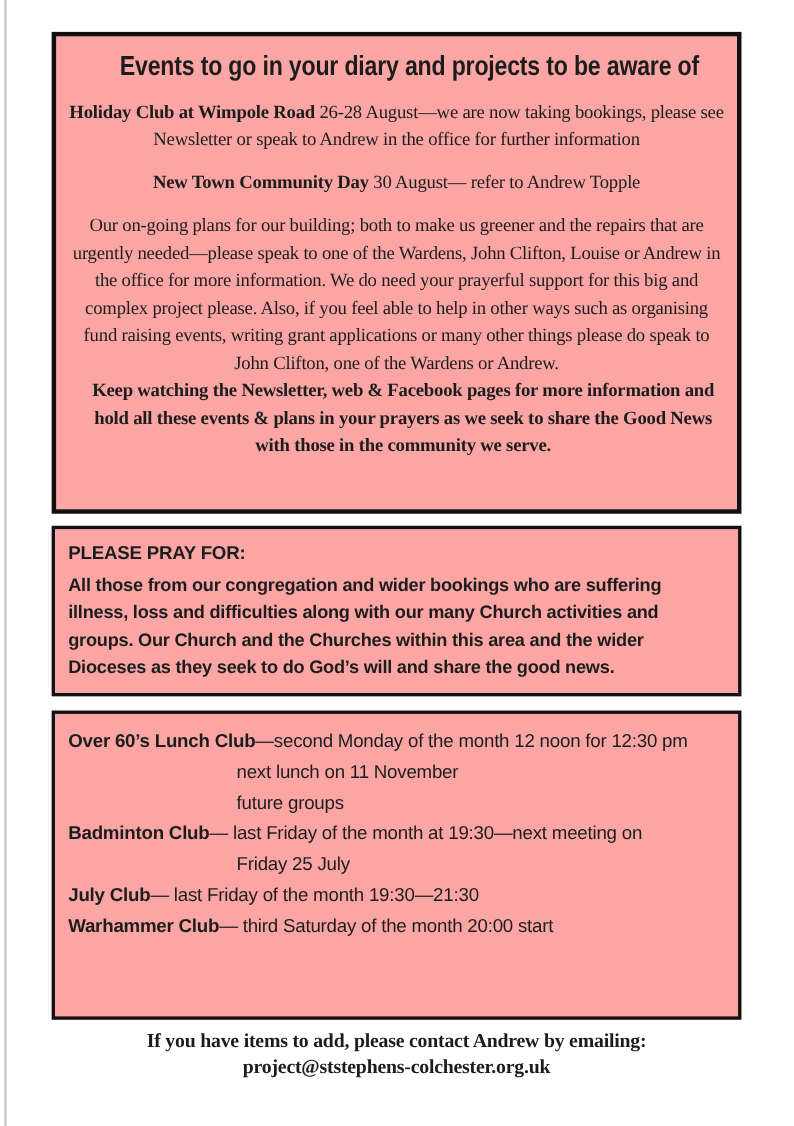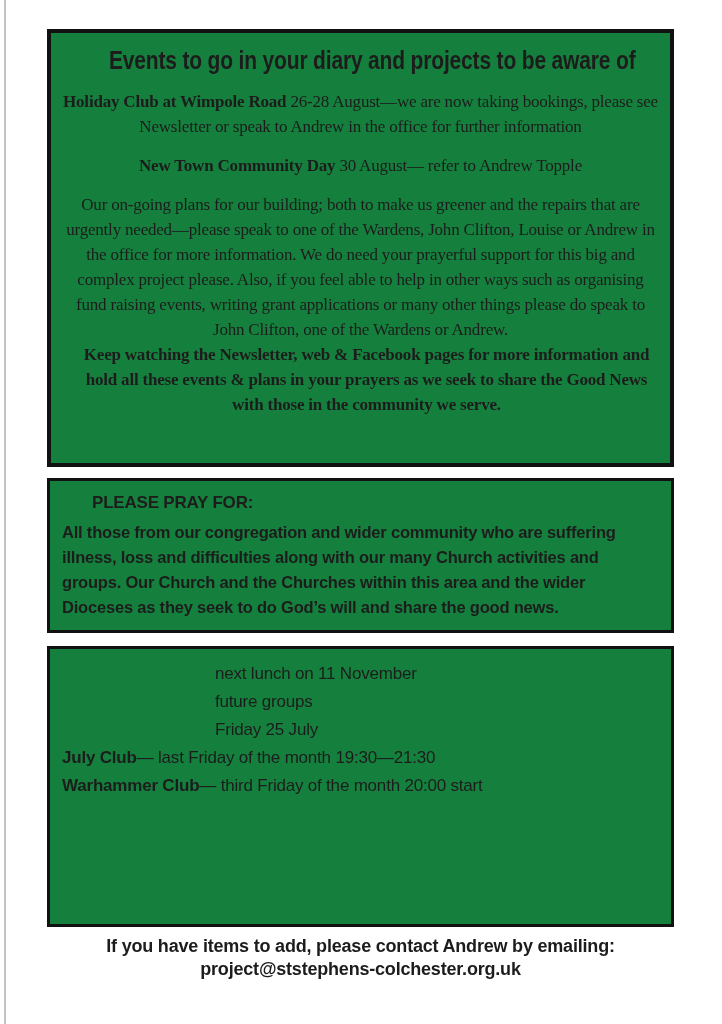--- a/index.html
+++ b/index.html
@@ -19,21 +19,21 @@
     width: 2px;
     background: #c3c3c3;
   }
   .content {
     position: absolute;
     left: 47px;
     top: 29px;
     width: 627px;
   }
   .box {
-    background: #15803d;
+    background: #fca5a5;
     border: 4px solid #111111;
   }
   .box1 {
     min-height: 438px;
     padding: 8px 10px 10px 10px;
   }
   .box2 {
     border-width: 3px;
     min-height: 143px;
     margin-top: 11px;
@@ -63,21 +63,20 @@
     font-family: Liberation Serif, serif;
   }
   .para.tight { margin-top: 14px; }
   .bold { font-weight: bold; }
   .box2 .heading,
   .box3 .heading {
     font-size: 17px;
     font-weight: bold;
     line-height: 25px;
     text-align: left;
-    margin-left: 30px;
   }
   .box2 .body-text {
     font-size: 16.5px;
     font-weight: bold;
     line-height: 25px;
     text-align: left;
     margin-top: 5px;
   }
   .meeting { margin-top: 3px; }
   .meeting .row-line {
@@ -87,20 +86,21 @@
   }
   .meeting .row-cont {
     font-size: 17px;
     line-height: 25px;
     padding-left: 153px;
     margin-top: 3px;
   }
   .page-footer {
     margin-top: 8px;
     text-align: center;
+    font-family: Liberation Serif, serif;
   }
   .page-footer p {
     font-size: 18px;
     font-weight: bold;
     line-height: 23px;
   }
 </style>
 </head>
 <body>
 
@@ -119,46 +119,52 @@
       <span class="bold">New Town Community Day</span><span> 30 August— refer to Andrew Topple</span>
     </p>
 
     <p class="para tight">Our on-going plans for our building; both to make us greener and the repairs that are urgently needed—please speak to one of the Wardens, John Clifton, Louise or Andrew in the office for more information. We do need your prayerful support for this big and complex project please.  Also, if you feel able to help in other ways such as organising fund raising events, writing grant applications or many other things please do speak to John Clifton, one of the Wardens or Andrew.</p>
 
     <p class="para bold" style="margin-top:0;margin-left:12px;">Keep watching the Newsletter, web &amp; Facebook pages for more information and hold all these events &amp; plans in your prayers as we seek to share the Good News with those in the community we serve.</p>
   </section>
 
   <section class="box box2">
     <p class="heading">PLEASE PRAY FOR:</p>
-    <p class="body-text">All those from our congregation and wider community who are suffering illness, loss and difficulties along with our many Church activities and groups. Our Church and the Churches within this area and the wider Dioceses as they seek to do God’s will and share the good news.</p>
+    <p class="body-text">All those from our congregation and wider bookings who are suffering illness, loss and difficulties along with our many Church activities and groups. Our Church and the Churches within this area and the wider Dioceses as they seek to do God’s will and share the good news.</p>
   </section>
 
   <section class="box box3">
 
     <div class="meeting">
+      <p class="row-line">
+        <span class="bold">Over 60’s Lunch Club</span><span>—second Monday of the month 12 noon for 12:30 pm</span>
+      </p>
       <p class="row-cont">next lunch on 11 November</p>
     </div>
 
     <div class="meeting">
       <p class="row-cont">future groups</p>
     </div>
 
     <div class="meeting">
+      <p class="row-line">
+        <span class="bold">Badminton Club</span><span>— last Friday of the month at 19:30—next meeting on</span>
+      </p>
       <p class="row-cont">Friday 25 July</p>
     </div>
 
     <div class="meeting">
       <p class="row-line">
         <span class="bold">July Club</span><span>— last Friday of the month 19:30—21:30</span>
       </p>
     </div>
 
     <div class="meeting">
       <p class="row-line">
-        <span class="bold">Warhammer Club</span><span>— third Friday of the month 20:00 start</span>
+        <span class="bold">Warhammer Club</span><span>— third Saturday of the month 20:00 start</span>
       </p>
     </div>
   </section>
 
   <footer class="page-footer">
     <p>If you have items to add, please contact Andrew by emailing:</p>
     <p>project@ststephens-colchester.org.uk</p>
   </footer>
 
 </div>

